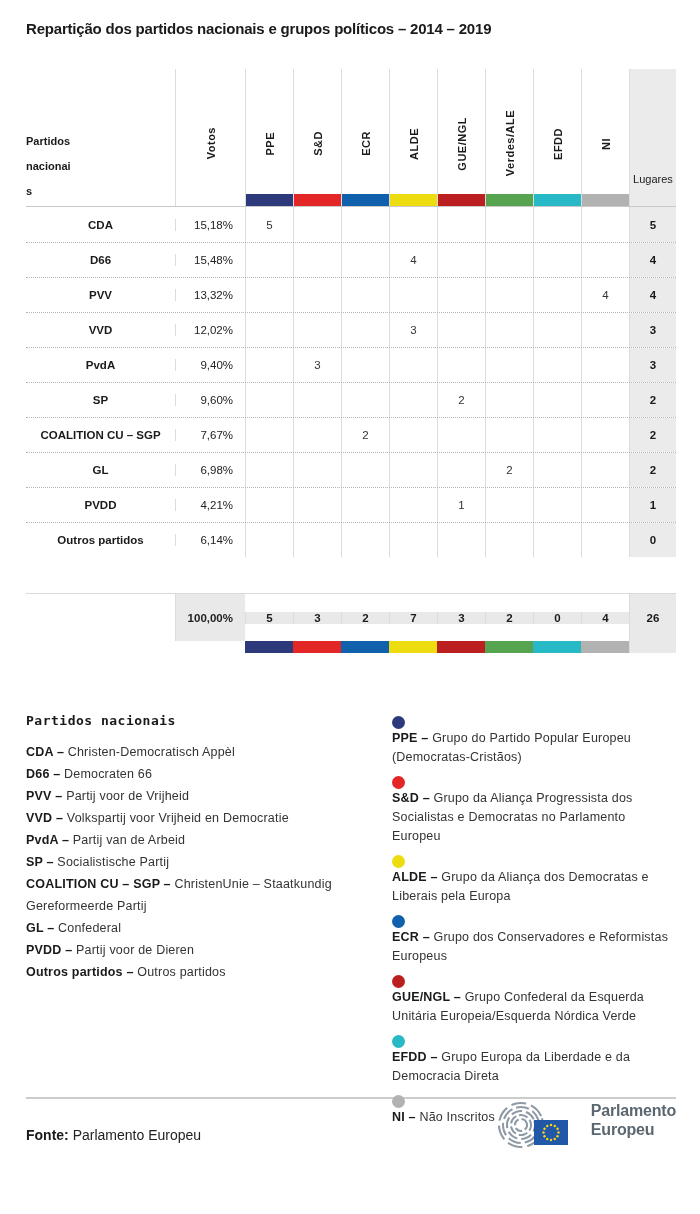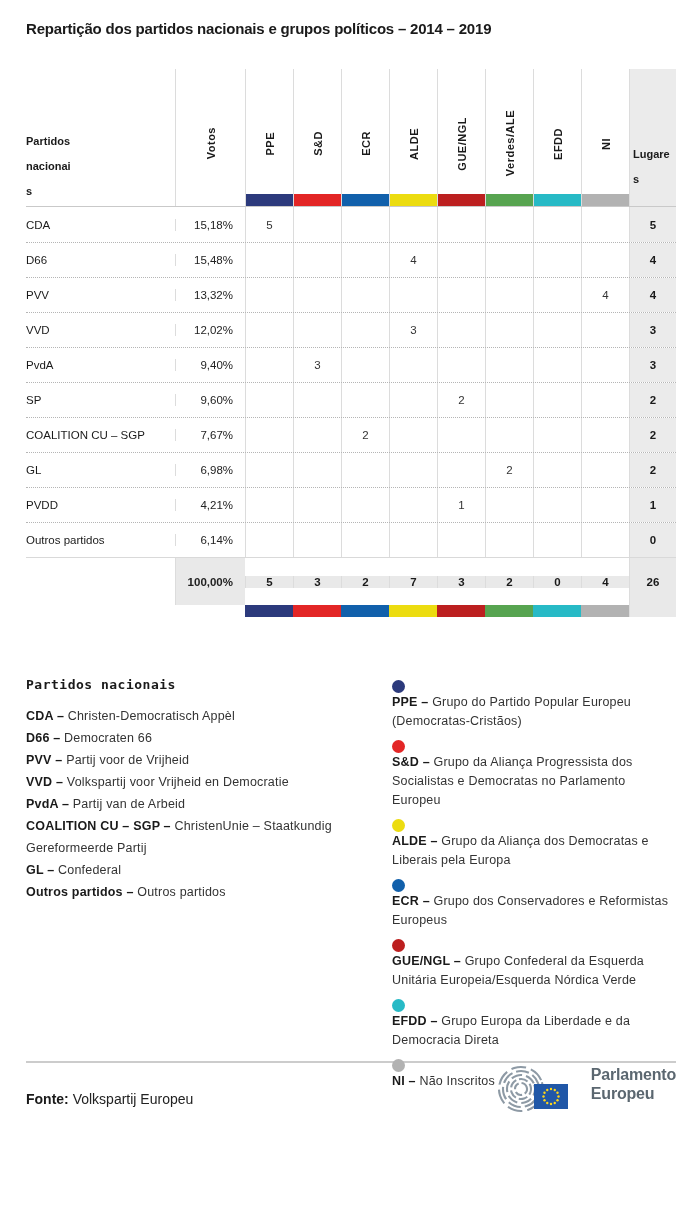--- a/index.html
+++ b/index.html
@@ -19,30 +19,30 @@
   .votes { width: 70px; }
   .g { width: 48px; }
   .seats { width: 47px; }
 
   .hdr .party { display: flex; align-items: flex-end; padding-bottom: 2px; }
   .hdr .party span { display: block; width: 48px; word-break: break-all; font-weight: bold; font-size: 11px; line-height: 25px; }
   .hcell { position: relative; display: flex; justify-content: center; align-items: center; padding: 24px 0 12px; }
   .vert { writing-mode: vertical-rl; transform: rotate(180deg); font-weight: bold; font-size: 11px; letter-spacing: 0.5px; white-space: nowrap; }
   .gbar { position: absolute; left: 0; bottom: 0; width: 100%; height: 12px; }
   .hdr .seats { background: #ebebeb; display: flex; justify-content: center; align-items: flex-end; padding-bottom: 14px; }
-  .hdr .seats span { display: block; width: 40px; word-break: break-all; font-weight: bold; font-size: 11px; line-height: 25px; }
+  .hdr .seats span { display: block; width: 40px; word-break: break-all; text-align: center; font-weight: normal; font-size: 11px; line-height: 25px; }
 
   .row { display: flex; height: 35px; align-items: center; }
   .row + .row { border-top: 1px dotted #b5b5b5; }
-  .row .party { font-weight: normal; font-size: 11.5px; }
+  .row .party { font-weight: bold; font-size: 11.5px; text-align: center; }
   .row .votes, .trow .votes { text-align: right; padding-right: 12px; color: #222; }
   .row .g { text-align: center; color: #333; }
   .row .seats, .trow .seats { text-align: center; font-weight: bold; background: #ebebeb; align-self: stretch; display: flex; align-items: center; justify-content: center; }
 
-  .trow { display: flex; height: 48px; align-items: center; border-top: 1px solid #d9d9d9; font-weight: bold; }
+  .trow { display: flex; height: 48px; align-items: center; border-top: 1px solid #d9d9d9; font-weight: bold; margin-top: 36px; }
   .trow .votes, .trow .g { background: #e9e9e9; align-self: stretch; display: flex; align-items: center; }
   .trow .votes { justify-content: flex-end; }
   .trow .g { justify-content: center; }
   .trow .seats { background: #e9e9e9; }
 
   .brow { display: flex; height: 12px; }
   .brow .seats { background: #e9e9e9; }
 
   
   .legends { display: flex; margin-top: 60px; height: 384px; }
@@ -306,22 +306,24 @@
 
     <div class="legends">
       <div class="leg-left">
         <h3>Partidos nacionais</h3>
         <div id="party-legend-items">
             <div class="litem"><b>CDA – </b><span>Christen-Democratisch Appèl</span></div>
             <div class="litem"><b>D66 – </b><span>Democraten 66</span></div>
             <div class="litem"><b>PVV – </b><span>Partij voor de Vrijheid</span></div>
             <div class="litem"><b>VVD – </b><span>Volkspartij voor Vrijheid en Democratie</span></div>
             <div class="litem"><b>PvdA – </b><span>Partij van de Arbeid</span></div>
+            <div class="litem"><b>SP – </b><span>Socialistische Partij</span></div>
             <div class="litem"><b>COALITION CU – SGP – </b><span>ChristenUnie – Staatkundig Gereformeerde Partij</span></div>
             <div class="litem"><b>GL – </b><span>Confederal</span></div>
+            <div class="litem"><b>PVDD – </b><span>Partij voor de Dieren</span></div>
             <div class="litem"><b>Outros partidos – </b><span>Outros partidos</span></div>
           </div>
       </div>
       <div class="leg-gap"></div>
       <div class="leg-right">
         <div id="group-legend-items">
             <div class="gitem">
     <span class="dot" style="background: rgb(44, 58, 124);"></span>
     <div class="gtext"><b>PPE – </b><span>Grupo do Partido Popular Europeu (Democratas-Cristãos)</span></div>
   </div>
@@ -350,21 +352,21 @@
     <div class="gtext"><b>NI – </b><span>Não Inscritos</span></div>
   </div>
           </div>
       </div>
     </div>
 
     <hr class="rule">
     <hr class="rule">
 
     <div class="footer">
-      <div class="src"><b>Fonte:</b><span> Volkspartij Europeu</span></div>
+      <div class="src"><b>Fonte:</b><span> Parlamento Europeu</span></div>
       <div class="logo">
         <svg width="92" height="50" viewBox="0 0 92 50">
           <g fill="none" stroke="#8e9aa5" stroke-width="2.1">
             <g transform="translate(28,24) rotate(-18)">
               <circle r="6" stroke-dasharray="7 3"></circle>
               <circle r="10" stroke-dasharray="9 3"></circle>
               <circle r="14" stroke-dasharray="11 4"></circle>
               <circle r="18" stroke-dasharray="13 4"></circle>
               <circle r="22" stroke-dasharray="15 5"></circle>
             </g>

